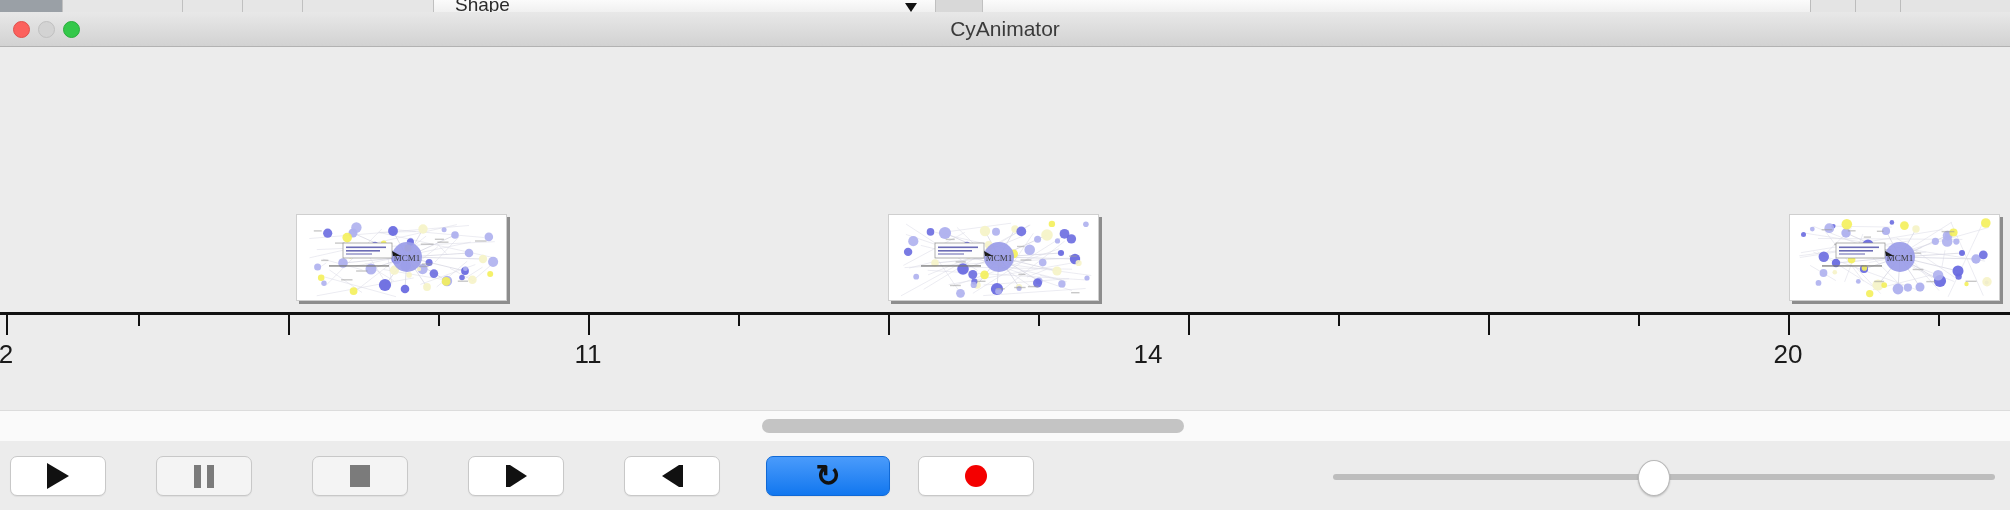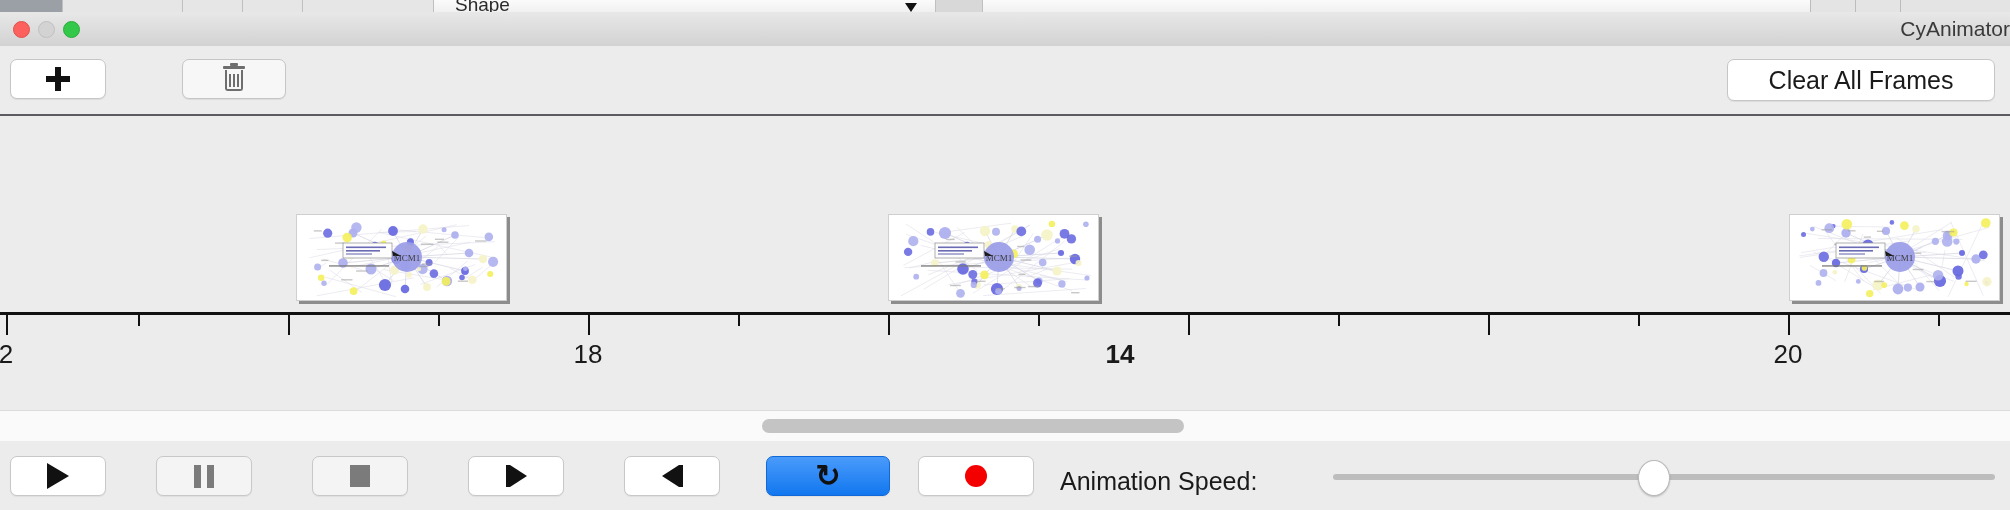--- a/index.html
+++ b/index.html
@@ -62,21 +62,21 @@
     position: absolute; left: 13px; top: 9px;
     display: flex; gap: 8px;
   }
   .dot { width: 17px; height: 17px; border-radius: 50%; box-sizing: border-box; }
   .dot.red    { background: #fc615d; border: 1px solid #e0504c; }
   .dot.yellow { background: #d3d3d3; border: 1px solid #c0c0c0; }
   .dot.green  { background: #34c84a; border: 1px solid #2aad3c; }
   .win-title {
     position: absolute; left: 0; top: 0;
     width: 2010px; height: 34px;
-    line-height: 34px; text-align: right;
+    line-height: 34px; text-align: center;
     font-size: 21px; color: #3a3a3a;
   }
 
   
   .toolbar {
     position: absolute; left: 0; top: 46px;
     width: 2010px; height: 68px;
     background: #ececec;
     border-bottom: 2px solid #5c5c60;
   }
@@ -273,38 +273,20 @@
 
   <div class="titlebar">
     <div class="traffic">
       <span class="dot red"></span>
       <span class="dot yellow"></span>
       <span class="dot green"></span>
     </div>
     <div class="win-title">CyAnimator</div>
   </div>
 
-  <div class="toolbar">
-    <div class="btn add-btn">
-      <span class="plus-icon"></span>
-    </div>
-    <div class="btn flat del-btn">
-      <span class="trash-icon">
-        <span class="handle"></span>
-          <span class="lid"></span>
-          <span class="can"></span>
-        <span class="bar b1"></span>
-          <span class="bar b2"></span>
-          <span class="bar b3"></span>
-      </span>
-    </div>
-    <div class="btn clear-btn">
-      <span>Clear All Frames</span>
-    </div>
-  </div>
 
   <div class="timeline">
     <div id="frames-host">
         <div class="frame" style="left: 296px; top: 98px;">
           <svg viewBox="0 0 209 85" xmlns="http://www.w3.org/2000/svg">
     <rect width="209" height="85" fill="#ffffff"></rect>
     <line x1="110" y1="42" x2="158" y2="20" stroke="#c9c9d8" stroke-width="0.6"></line>
             <line x1="110" y1="42" x2="172" y2="38" stroke="#c9c9d8" stroke-width="0.6"></line>
             <line x1="110" y1="42" x2="168" y2="56" stroke="#c9c9d8" stroke-width="0.6"></line>
             <line x1="110" y1="42" x2="150" y2="66" stroke="#c9c9d8" stroke-width="0.6"></line>
@@ -630,26 +612,26 @@
         </div>
       </div>
     <div class="ruler-line"></div>
     <div id="ticks-host">
         <div class="tick major" style="left: 6px;"></div>
         <div class="tick-label" style="left: 6px;">2</div>
         <div class="tick minor" style="left: 138px;"></div>
         <div class="tick major" style="left: 288px;"></div>
         <div class="tick minor" style="left: 438px;"></div>
         <div class="tick major" style="left: 588px;"></div>
-        <div class="tick-label" style="left: 588px;">18</div>
+        <div class="tick-label" style="left: 588px;">11</div>
         <div class="tick minor" style="left: 738px;"></div>
         <div class="tick major" style="left: 888px;"></div>
         <div class="tick minor" style="left: 1038px;"></div>
         <div class="tick major" style="left: 1188px;"></div>
-        <div class="tick-label" style="left: 1120px; font-weight: bold;">14</div>
+        <div class="tick-label" style="left: 1148px;">14</div>
         <div class="tick minor" style="left: 1338px;"></div>
         <div class="tick major" style="left: 1488px;"></div>
         <div class="tick minor" style="left: 1638px;"></div>
         <div class="tick major" style="left: 1788px;"></div>
         <div class="tick-label" style="left: 1788px;">20</div>
         <div class="tick minor" style="left: 1938px;"></div>
       </div>
   </div>
 
   <div class="hscroll">
@@ -682,20 +664,19 @@
             <i></i>
           </span>
         </div>
         <div class="cbtn active" style="left: 766px; width: 124px;">
           <span class="loop-glyph">↻</span>
         </div>
         <div class="cbtn" style="left: 918px; width: 116px;">
           <span class="rec-glyph"></span>
         </div>
       </div>
-    <div class="speed-label">Animation Speed:</div>
     <div class="slider">
       <div class="track"></div>
       <div class="knob" style="left: 305px;"></div>
     </div>
   </div>
 
 </div>
 
 </body></html>

